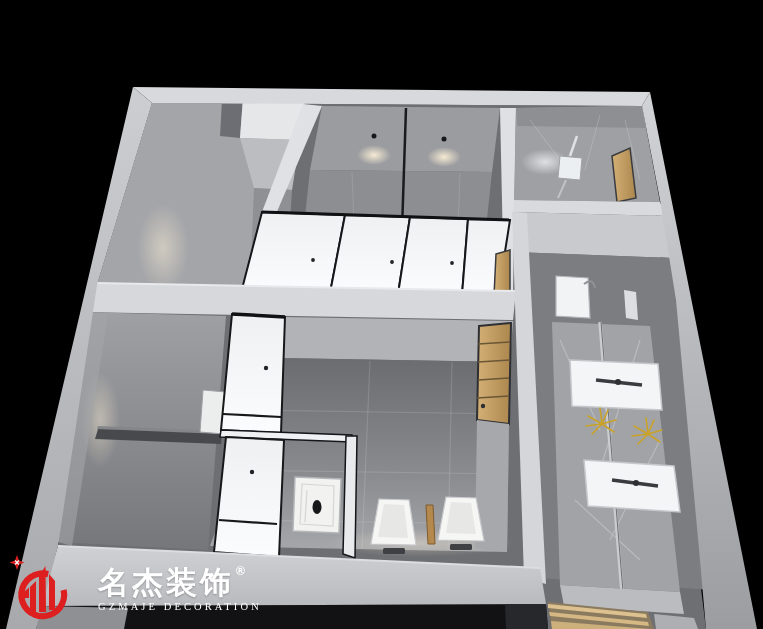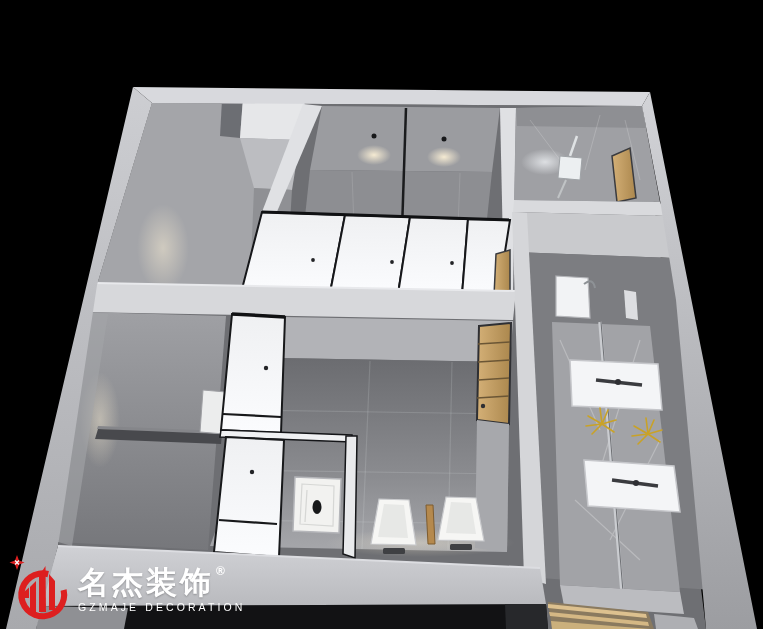--- a/index.html
+++ b/index.html
@@ -1,29 +1,29 @@
 <!DOCTYPE html>
 <html><head>
 <meta charset="utf-8">
 <style>
   html,body{margin:0;padding:0;background:#000;}
   .stage{position:relative;width:763px;height:629px;background:#000;overflow:hidden;
          font-family:"Liberation Sans",sans-serif;}
   .scene-svg{position:absolute;left:0;top:0;}
   
-  .logo{position:absolute;left:8px;top:554px;display:flex;align-items:center;gap:0;z-index:5;}
+  .logo{position:absolute;left:8px;top:554px;display:flex;align-items:center;gap:20px;z-index:5;}
   .logo-emblem{width:70px;height:72px;flex:0 0 auto;}
   .logo-text{display:flex;flex-direction:column;line-height:1;}
   .logo-cn{color:#fff;font-weight:bold;font-size:31px;letter-spacing:3px;
            font-family:"Liberation Sans","DejaVu Sans",sans-serif;
            text-shadow:0 1px 2px rgba(0,0,0,.25);white-space:nowrap;}
   .logo-reg{color:#fff;font-size:12px;font-weight:bold;vertical-align:super;margin-left:2px;
             position:relative;top:-12px;}
   .logo-en{color:#fff;font-size:10.5px;letter-spacing:3.1px;margin-top:4px;
-           font-family:Liberation Sans, sans-serif;white-space:nowrap;}
+           font-family:Liberation Serif, serif;white-space:nowrap;}
 </style>
 </head>
 <body>
 
 <div class="stage">
 
 <svg class="scene-svg" width="763" height="629" viewBox="0 0 763 629">
   <defs>
     <linearGradient id="gFloorMain" x1="0" y1="358" x2="0" y2="556" gradientUnits="userSpaceOnUse">
       <stop offset="0" stop-color="#6b6c70"></stop>

